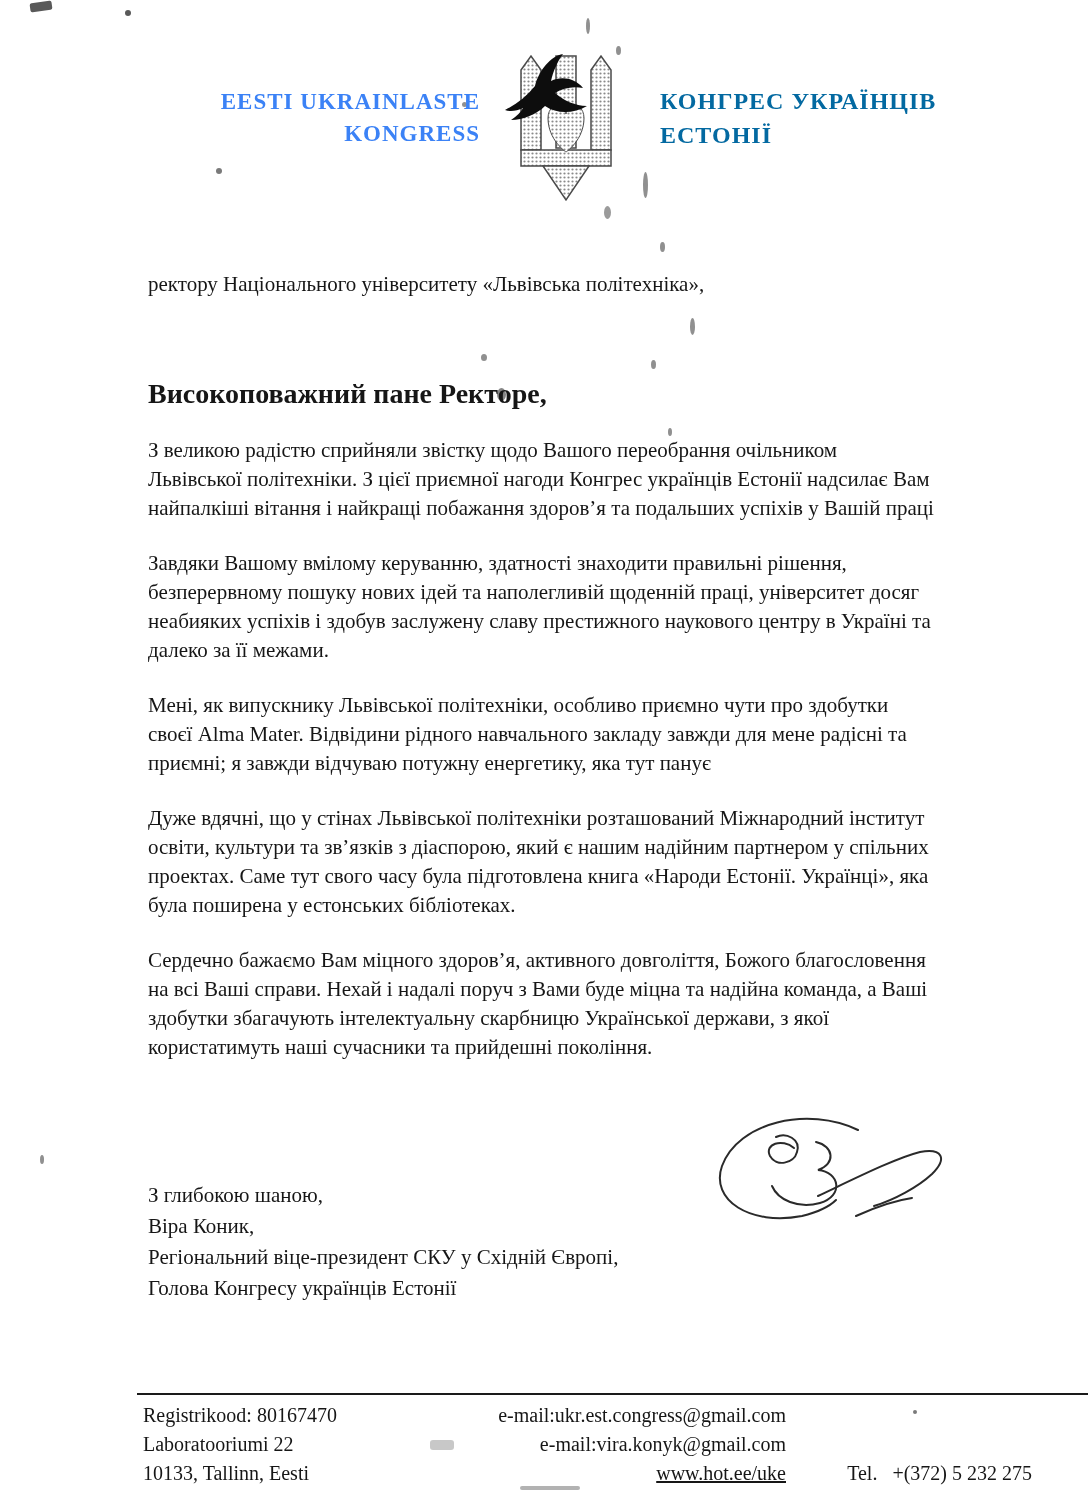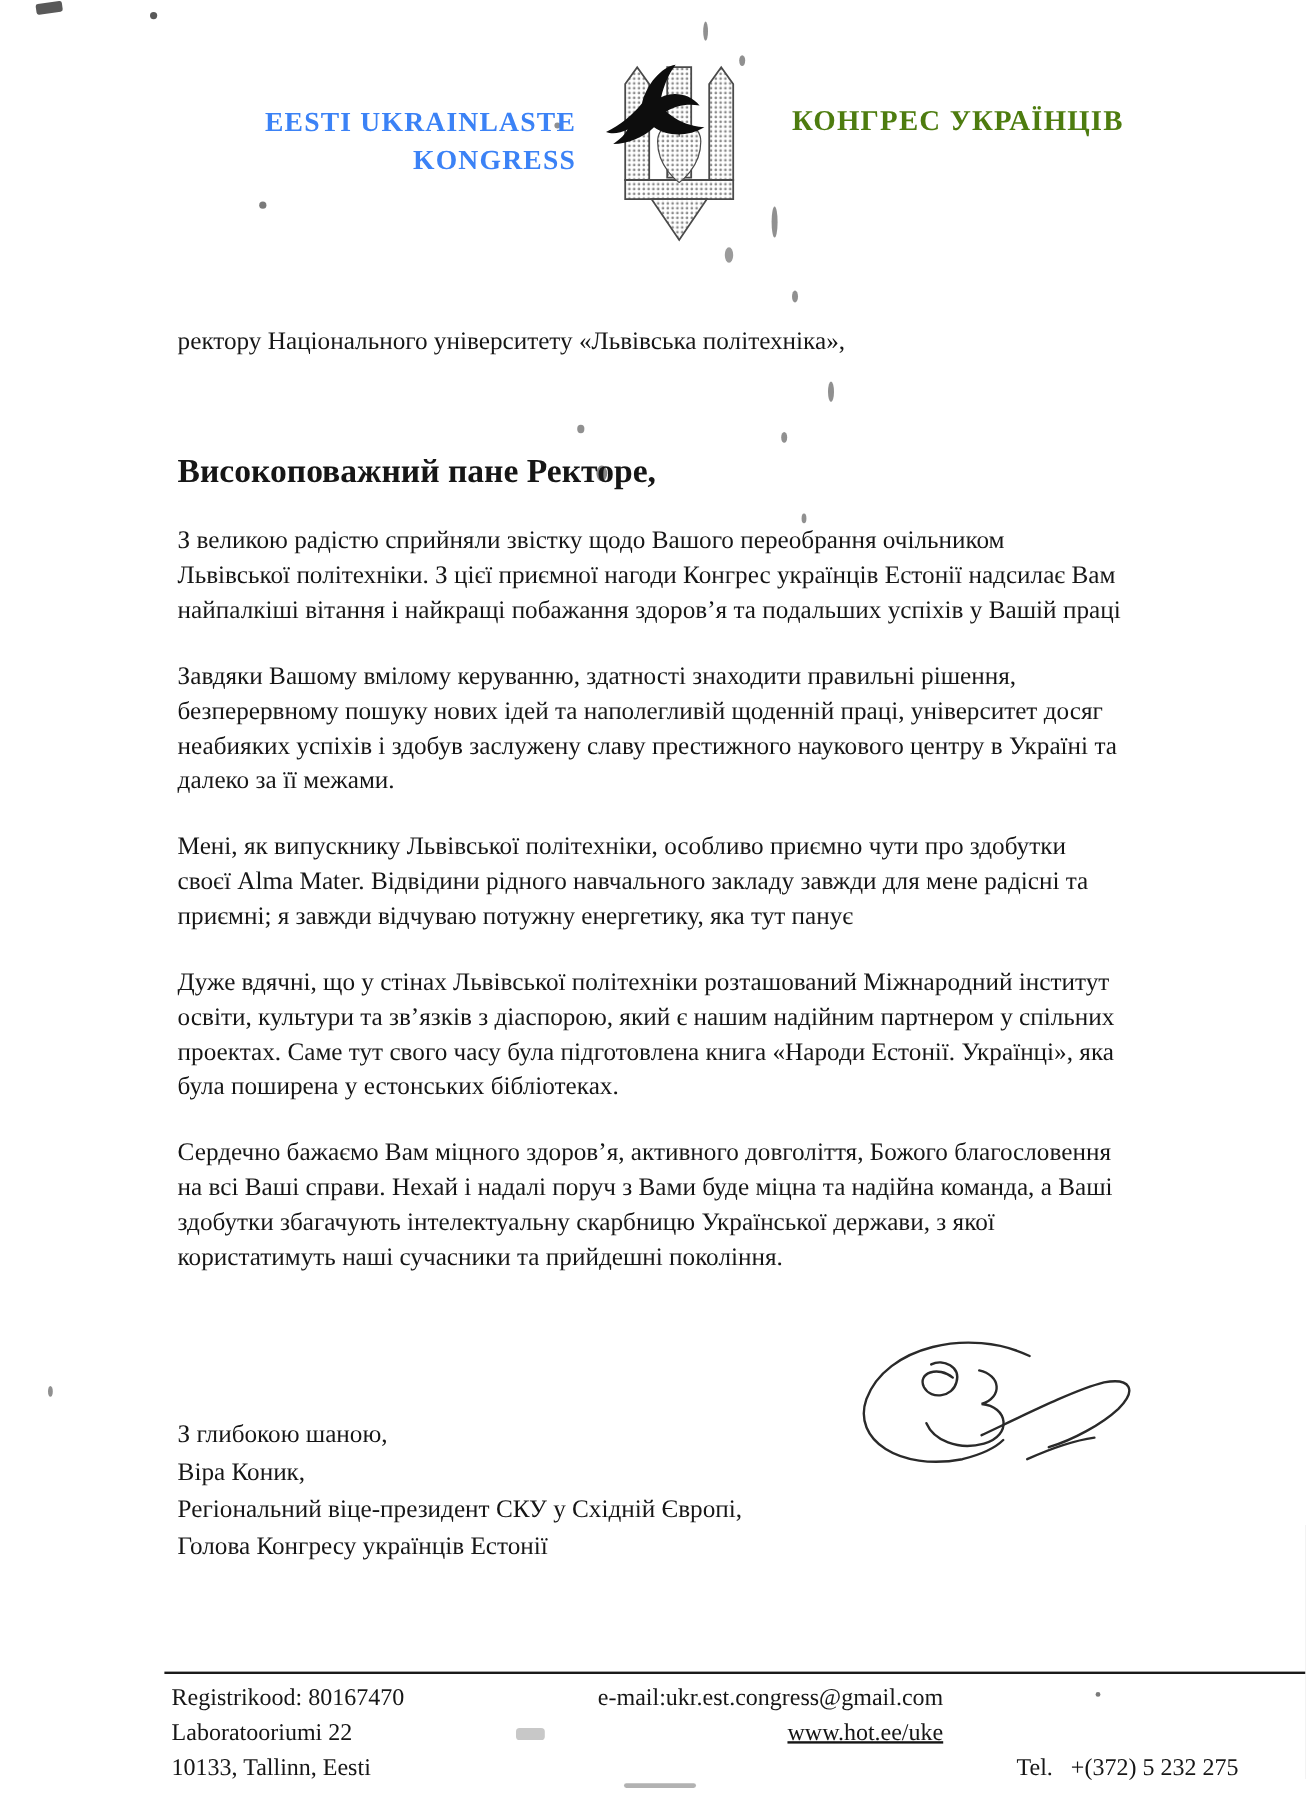--- a/index.html
+++ b/index.html
@@ -12,21 +12,21 @@
   
   .org-left{
     position:absolute;left:150px;top:86px;width:330px;
     text-align:right;font-weight:bold;font-size:23px;line-height:32px;
     letter-spacing:1px;color:#3b82f6;
   }
   .logo-wrap{position:absolute;left:503px;top:48px;width:126px;height:160px;}
   .org-right{
     position:absolute;left:660px;top:84px;width:330px;
     text-align:left;font-weight:bold;font-size:24px;line-height:34px;
-    letter-spacing:1px;color:#4d7c0f;
+    letter-spacing:1px;color:#0369a1;
   }
   
   .recipient{
     position:absolute;left:148px;top:268px;width:915px;
     font-size:21px;line-height:32px;
   }
   .salutation{
     position:absolute;left:148px;top:378px;width:915px;
     font-size:28px;font-weight:bold;
   }
@@ -117,20 +117,21 @@
 
         <path fill="#0d0d0d" d="M2,62 C14,56 24,48 32,38 C36,22 48,8 60,6 C54,14 50,24 48,33
              C58,28 72,30 80,40 C70,38 60,40 52,45 C60,52 72,58 84,58
              C70,66 54,66 42,58 C34,66 20,72 8,72 C14,68 18,64 20,60
              C14,63 7,64 2,62 Z"></path>
       </svg>
     </div>
 
     <div class="org-right">
       <div>КОНГРЕС УКРАЇНЦІВ</div>
+      <div>ЕСТОНІЇ</div>
     </div>
   </header>
 
   <div class="recipient">
     <div>ректору Національного університету «Львівська політехніка»,</div>
   </div>
 
   <div class="salutation">Високоповажний пане Ректоре,</div>
 
   <div class="letter-body">
@@ -173,20 +174,21 @@
 
   <div class="footer-rule"></div>
   <footer>
     <div class="footer-left">
       <div>Registrikood: 80167470</div>
       <div>Laboratooriumi 22</div>
       <div>10133, Tallinn, Eesti</div>
     </div>
     <div class="footer-mid">
       <div>e-mail:ukr.est.congress@gmail.com</div>
+      <div>e-mail:vira.konyk@gmail.com</div>
       <div class="website">www.hot.ee/uke</div>
     </div>
     <div class="footer-right">
       <div>Tel.   +(372) 5 232 275</div>
       
       
     </div>
   </footer>
 
 </div>

